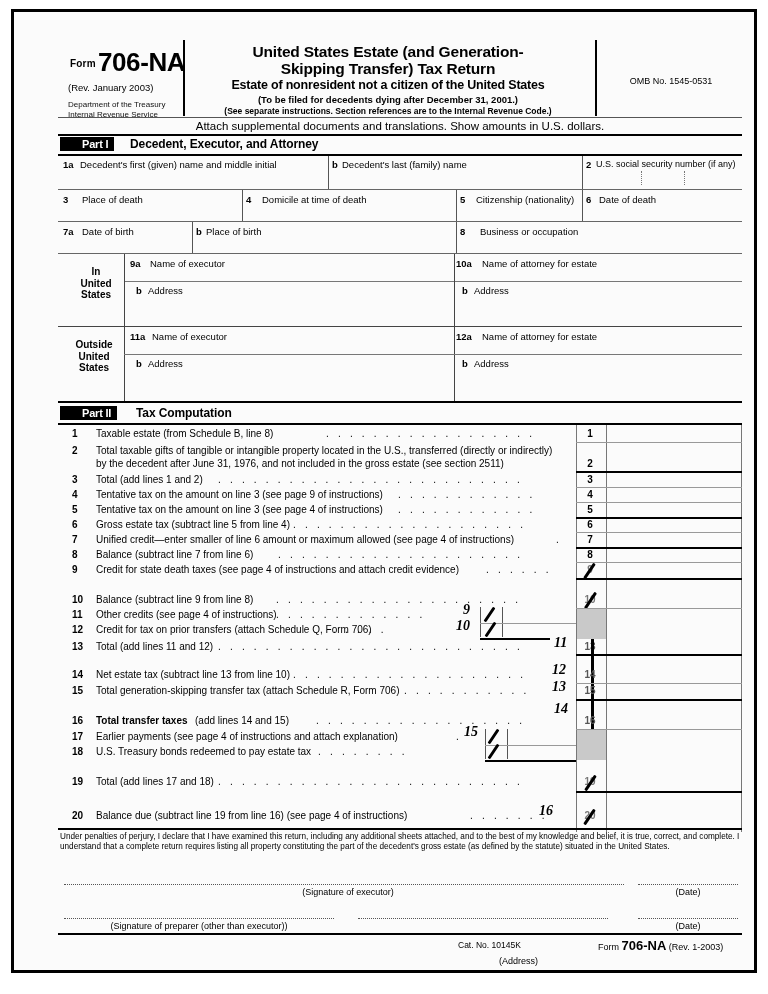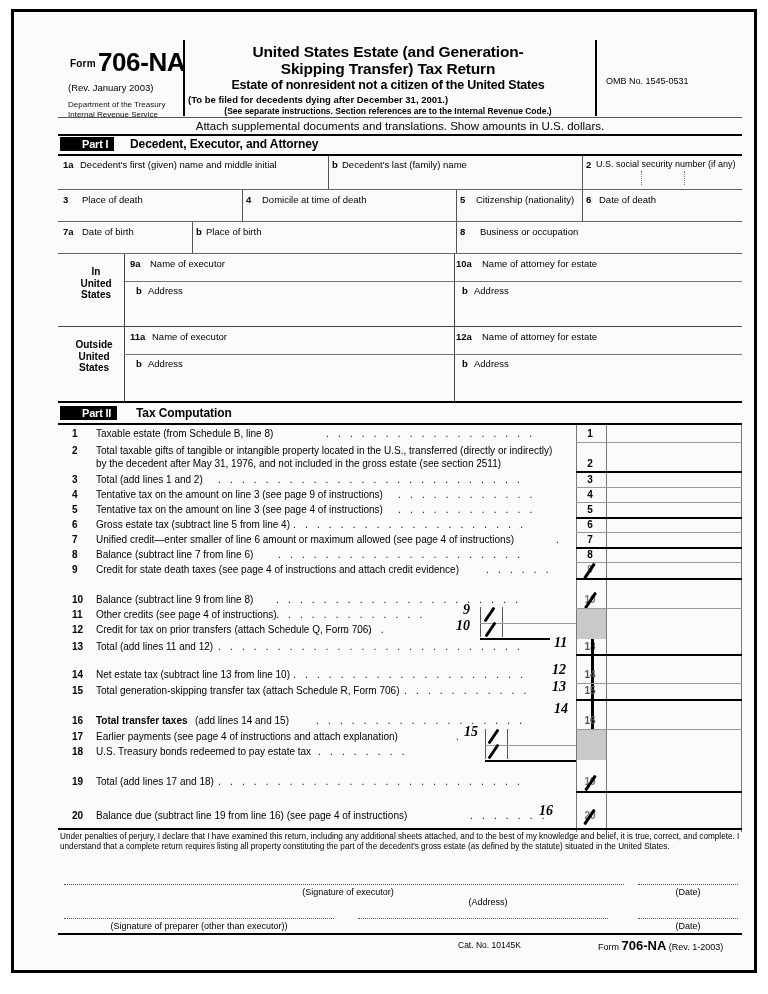--- a/index.html
+++ b/index.html
@@ -12,23 +12,23 @@
 
   
   #hdr{position:absolute;left:0;top:0;width:684px;height:80px;}
   .formword{position:absolute;left:12px;top:20px;font-size:10px;font-weight:600;letter-spacing:.2px;}
   .formno{position:absolute;left:40px;top:9px;font-size:26px;font-weight:bold;letter-spacing:-.4px;}
   .rev{position:absolute;left:10px;top:44px;font-size:9.5px;}
   .dept{position:absolute;left:10px;top:62px;font-size:8px;line-height:9.5px;color:#111;}
 
   .t1{position:absolute;left:130px;top:5px;width:400px;text-align:center;font-size:15.5px;font-weight:bold;line-height:17px;letter-spacing:-.2px;}
   .t2{position:absolute;left:130px;top:40px;width:400px;text-align:center;font-size:12.5px;font-weight:bold;letter-spacing:-.2px;}
-  .t3{position:absolute;left:130px;top:56px;width:400px;font-size:9.5px;font-weight:bold;}
+  .t3{position:absolute;left:130px;top:56px;width:400px;text-align:center;font-size:9.5px;font-weight:bold;}
   .t4{position:absolute;left:125px;top:68px;width:410px;text-align:center;font-size:8.5px;font-weight:bold;}
-  .omb{position:absolute;left:548px;top:38px;width:130px;font-size:9px;}
+  .omb{position:absolute;left:548px;top:38px;width:130px;text-align:center;font-size:9px;}
 
   .attach{position:absolute;left:0;top:82px;width:684px;text-align:center;font-size:11.5px;}
 
   
   .partbar{position:absolute;left:0;height:15px;width:684px;}
   .partbox{position:absolute;left:2px;top:0;background:#000;color:#fff;font-size:11px;font-weight:bold;padding:1px 6px 1px 22px;letter-spacing:-.2px;}
   .parttitle{position:absolute;top:0;font-size:12px;font-weight:bold;letter-spacing:-.1px;}
 
   
   .fnum{position:absolute;font-size:9.5px;font-weight:bold;}
@@ -170,21 +170,21 @@
       <div class="vl" style="left:683px;top:387px;width:1px;height:407px;background:#777;"></div>
 
       <div class="lnum" style="left:14px;top:390px;">1</div>
       <div class="ltxt" style="left:38px;top:390px;">Taxable estate (from Schedule B, line 8)</div>
       <div class="leader" style="left:268px;top:390px;width:245px;">. . . . . . . . . . . . . . . . . .</div>
       <div class="boxnum" style="left:522px;top:390px;">1</div>
       <div class="hl" style="left:518px;top:404px;width:166px;height:1px;background:#999;"></div>
 
       <div class="lnum" style="left:14px;top:407px;">2</div>
       <div class="ltxt" style="left:38px;top:407px;">Total taxable gifts of tangible or intangible property located in the U.S., transferred (directly or indirectly)</div>
-      <div class="ltxt" style="left:38px;top:420px;">by the decedent after May 31, 1976, and not included in the gross estate (see section 2511)</div>
+      <div class="ltxt" style="left:38px;top:420px;">by the decedent after June 31, 1976, and not included in the gross estate (see section 2511)</div>
       <div class="boxnum" style="left:522px;top:420px;">2</div>
       <div class="hl" style="left:518px;top:433px;width:166px;height:2px;"></div>
 
       <div class="lnum" style="left:14px;top:436px;">3</div>
       <div class="ltxt" style="left:38px;top:436px;">Total (add lines 1 and 2)</div>
       <div class="leader" style="left:160px;top:436px;width:353px;">. . . . . . . . . . . . . . . . . . . . . . . . . .</div>
       <div class="boxnum" style="left:522px;top:436px;">3</div>
       <div class="hl" style="left:518px;top:449px;width:166px;height:1px;background:#999;"></div>
 
       <div class="lnum" style="left:14px;top:451px;">4</div>
@@ -316,21 +316,21 @@
 
       <div class="dots" style="left:6px;top:846px;width:560px;"></div>
       <div class="dots" style="left:580px;top:846px;width:100px;"></div>
       <div class="siglab" style="left:160px;top:849px;width:260px;">(Signature of executor)</div>
       <div class="siglab" style="left:590px;top:849px;width:80px;">(Date)</div>
 
       <div class="dots" style="left:6px;top:880px;width:270px;"></div>
       <div class="dots" style="left:300px;top:880px;width:250px;"></div>
       <div class="dots" style="left:580px;top:880px;width:100px;"></div>
       <div class="siglab" style="left:6px;top:883px;width:270px;">(Signature of preparer (other than executor))</div>
-      <div class="siglab" style="left:380px;top:859px;width:100px;">(Address)</div>
+      <div class="siglab" style="left:380px;top:918px;width:100px;text-align:right;">(Address)</div>
       <div class="siglab" style="left:590px;top:883px;width:80px;">(Date)</div>
 
       <div class="hl" style="top:895px;width:684px;height:2px;"></div>
 
       <div class="catno" style="left:400px;top:902px;">Cat. No. 10145K</div>
       <div class="ftform" style="left:540px;top:900px;">
         <span>Form</span>
         <span class="big">706-NA</span>
         <span>(Rev. 1-2003)</span>
       </div>

